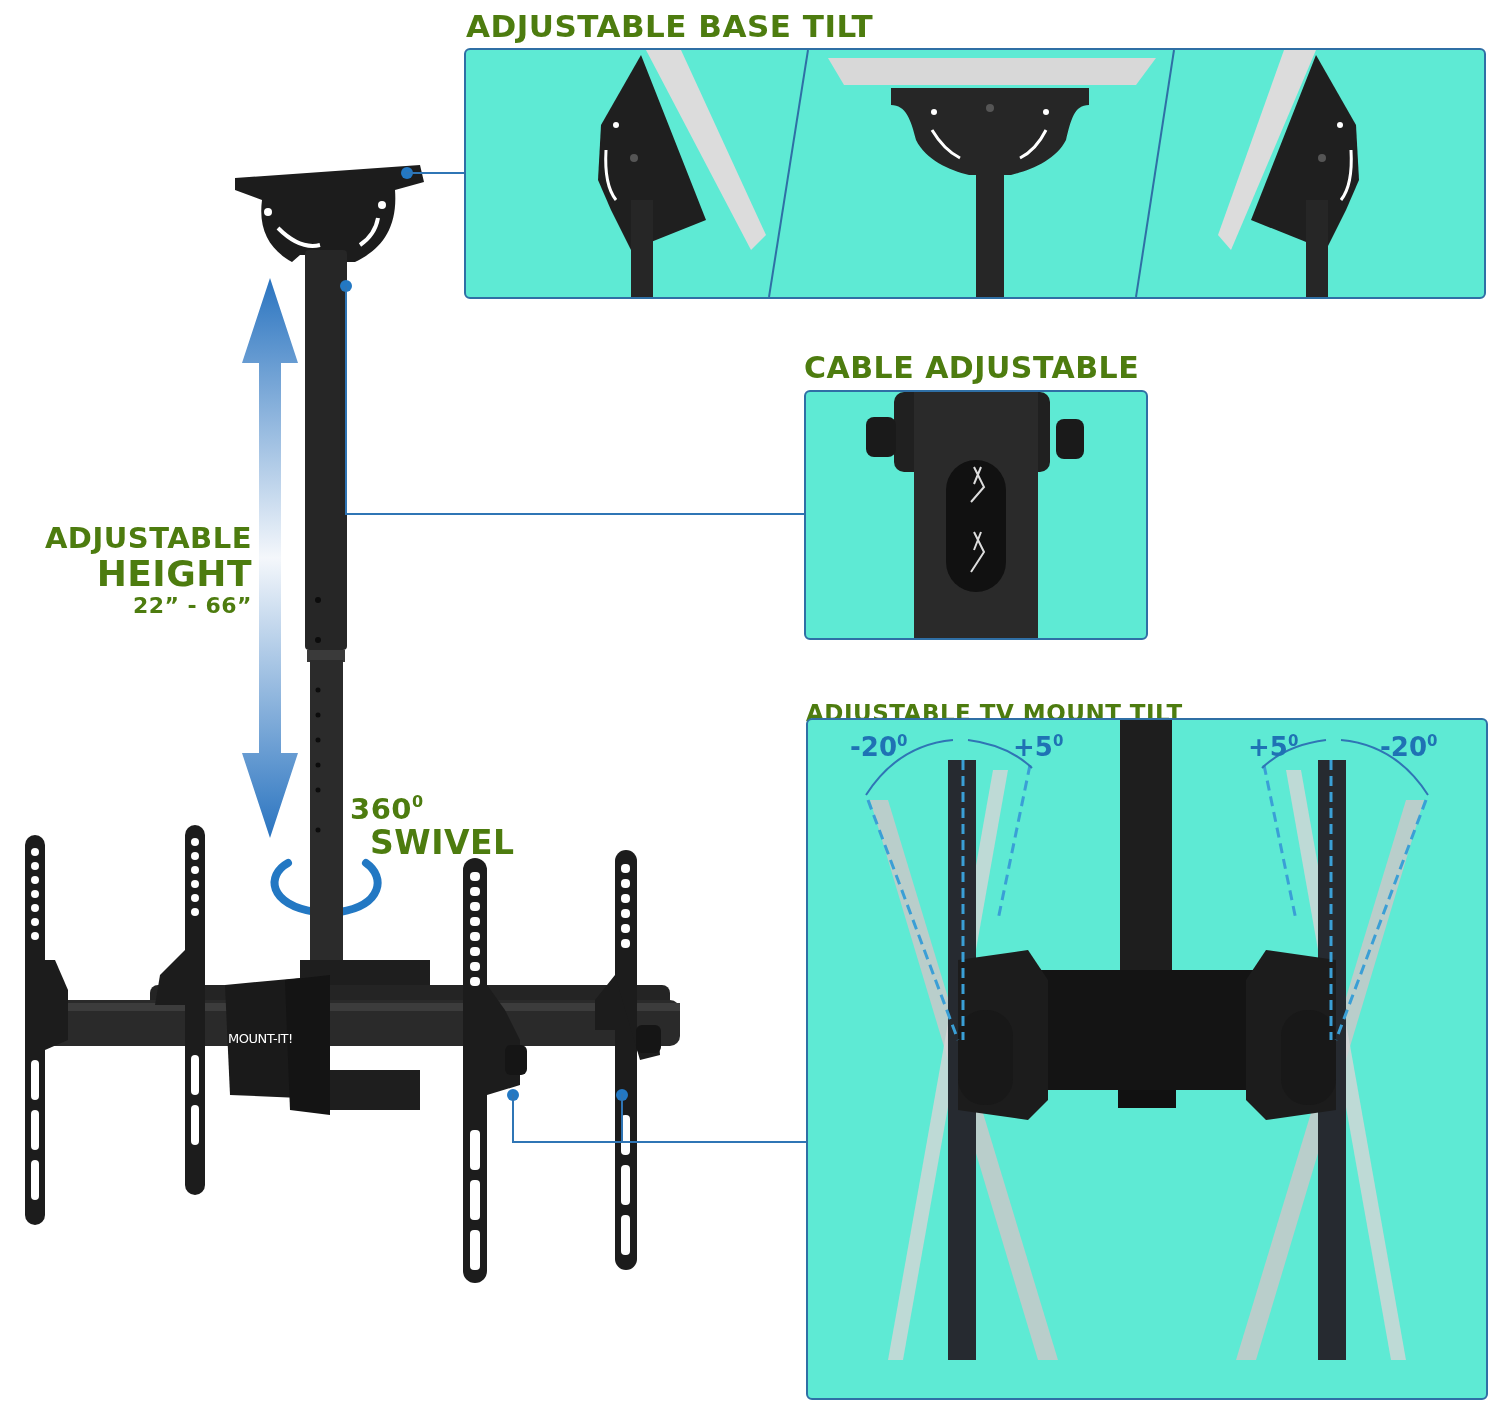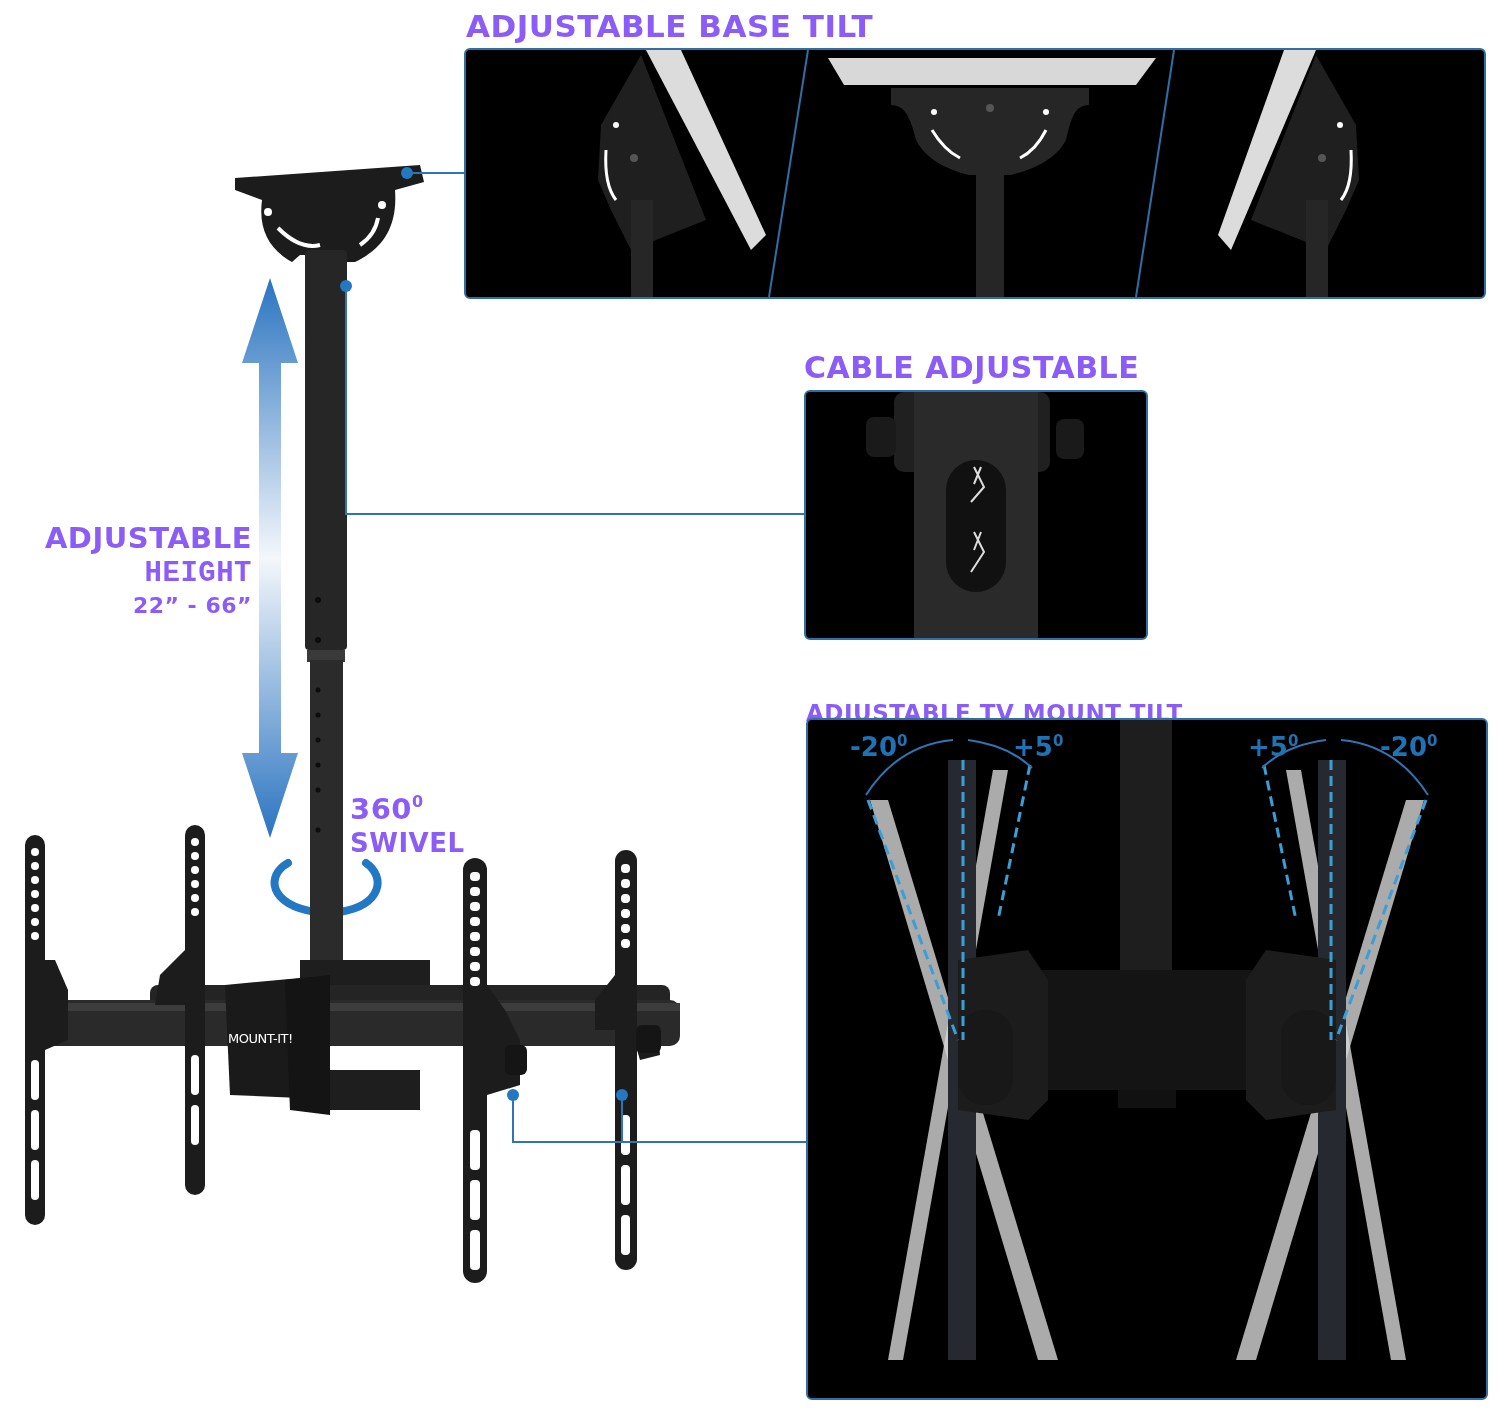--- a/index.html
+++ b/index.html
@@ -1,42 +1,42 @@
 <!DOCTYPE html>
 <html><head>
 <meta charset="utf-8">
 <style>
   html, body { margin:0; padding:0; background:#ffffff; }
   body { width:1500px; height:1409px; position:relative; overflow:hidden; font-family:"DejaVu Sans", sans-serif; }
-  .label { position:absolute; color:#8b5cf6; font-weight:bold; letter-spacing:0.5px; white-space:nowrap; }
-  .panel { position:absolute; border:2px solid #2f6fa5; border-radius:6px; background:#000000; overflow:hidden; }
+  .label { position:absolute; color:#4d7c0f; font-weight:bold; letter-spacing:0.5px; white-space:nowrap; }
+  .panel { position:absolute; border:2px solid #2f6fa5; border-radius:6px; background:#5eead4; overflow:hidden; }
   .conn { position:absolute; background:#2f75b5; }
   .dot { position:absolute; width:12px; height:12px; border-radius:50%; background:#2378c3; }
   svg { position:absolute; }
   .deg { position:absolute; color:#1f72b4; font-weight:bold; font-size:26px; }
   .deg sup { font-size:15px; vertical-align:10px; }
 </style>
 </head>
 <body>
 
 <div class="label" style="left:466px;top:8px;font-size:31px;">ADJUSTABLE BASE TILT</div>
 <div class="label" style="left:804px;top:350px;font-size:30px;">CABLE ADJUSTABLE</div>
 <div class="label" style="left:806px;top:700px;font-size:23px;">ADJUSTABLE TV MOUNT TILT</div>
 
 <div style="position:absolute;left:20px;top:520px;width:232px;text-align:right;">
   <div class="label" style="position:static;font-size:29px;line-height:36px;">ADJUSTABLE</div>
-  <div class="label" style="position:static;font-size:29px;line-height:36px;font-family:Liberation Mono, monospace;">HEIGHT</div>
+  <div class="label" style="position:static;font-size:36px;line-height:36px;">HEIGHT</div>
   <div class="label" style="position:static;font-size:22px;line-height:28px;">22” - 66”</div>
 </div>
 
 <div style="position:absolute;left:350px;top:785px;">
   <div class="label" style="position:static;font-size:29px;line-height:34px;">
     <span>360</span><sup style="font-size:16px;vertical-align:12px;">0</sup>
   </div>
-  <div class="label" style="position:static;font-size:26px;line-height:34px;">SWIVEL</div>
+  <div class="label" style="position:static;font-size:33px;line-height:34px;margin-left:20px;">SWIVEL</div>
 </div>
 
 <svg style="left:240px;top:278px;" width="60" height="560" viewBox="0 0 60 560">
   <defs>
     <linearGradient id="hg" x1="0" y1="0" x2="0" y2="1">
       <stop offset="0" stop-color="#2a74c0"></stop>
       <stop offset="0.5" stop-color="#f4f7fb"></stop>
       <stop offset="1" stop-color="#2a74c0"></stop>
     </linearGradient>
   </defs>

